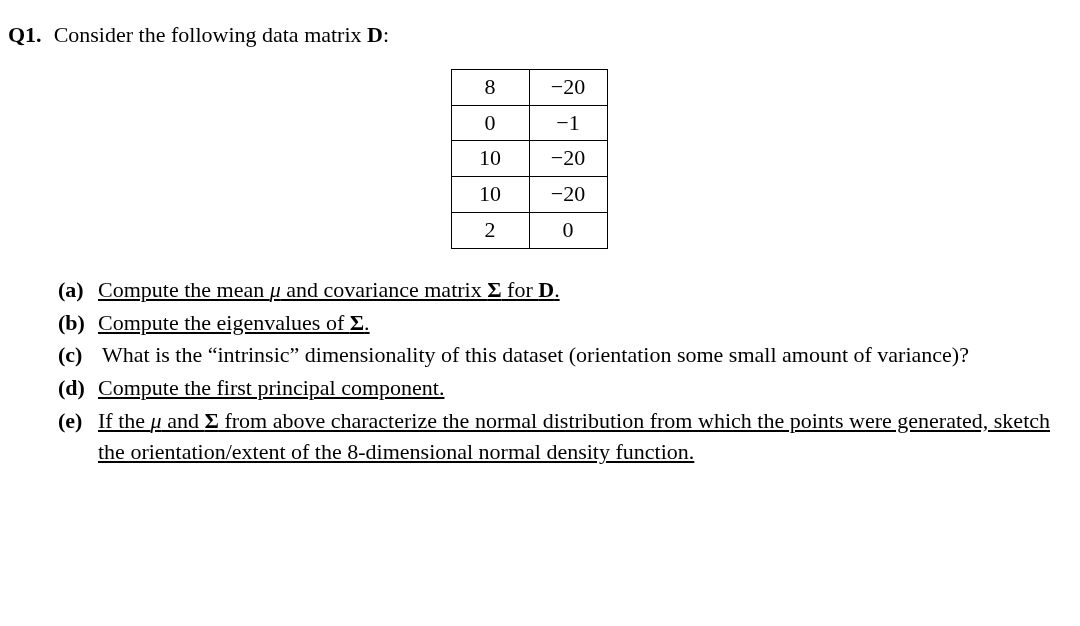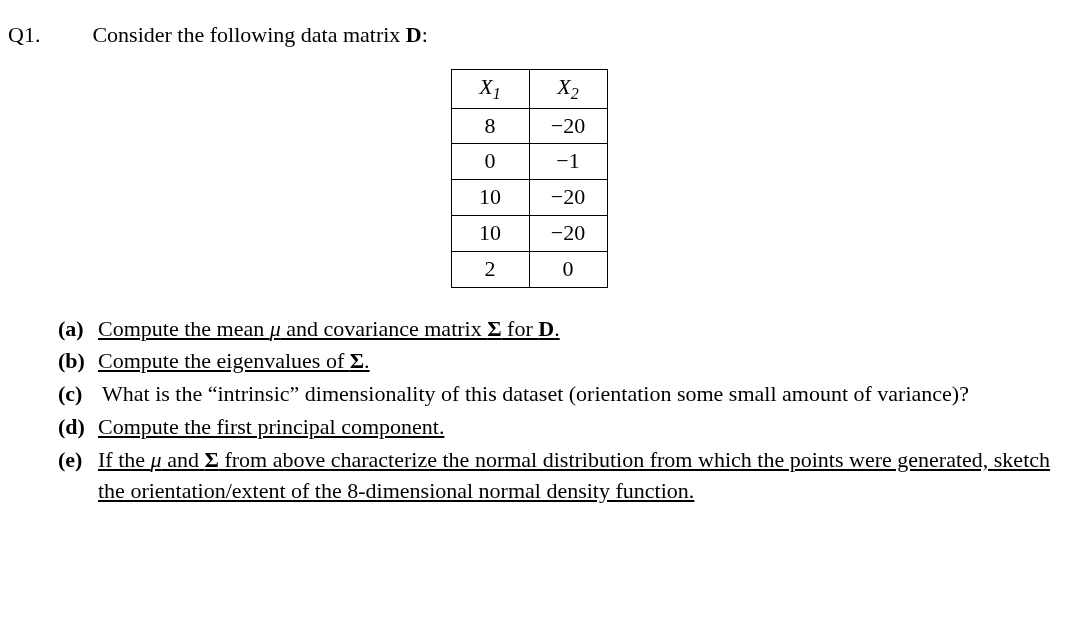--- a/index.html
+++ b/index.html
@@ -15,26 +15,25 @@
       background: #fff;
       padding: 20px 30px 20px 8px;
       width: 1080px;
     }
     .question-header {
       display: flex;
       align-items: flex-start;
       margin-bottom: 18px;
     }
     .q-label {
-      font-weight: normal;
+      font-weight: bold;
       margin-right: 12px;
     }
     .q-intro {
       flex: 1;
-      margin-left: 40px;
     }
     .bold-var {
       font-weight: bold;
     }
     table {
       border-collapse: collapse;
       margin: 0 auto 26px auto;
     }
     table td, table th {
       border: 1.5px solid #000;
@@ -84,24 +83,20 @@
 
 <div class="question-header">
   <span class="q-label">Q1.</span>
   <span class="q-intro">
     <span>Consider the following data matrix </span><span class="bold-var">D</span><span>:</span>
   </span>
 </div>
 
 <table>
   <tbody>
-      <tr>
-    <th><span>X</span><span class="sub">1</span></th>
-    <th><span>X</span><span class="sub">2</span></th>
-  </tr>
   <tr>
     <td>8</td>
     <td>−20</td>
   </tr>
   <tr>
     <td>0</td>
     <td>−1</td>
   </tr>
   <tr>
     <td>10</td>

